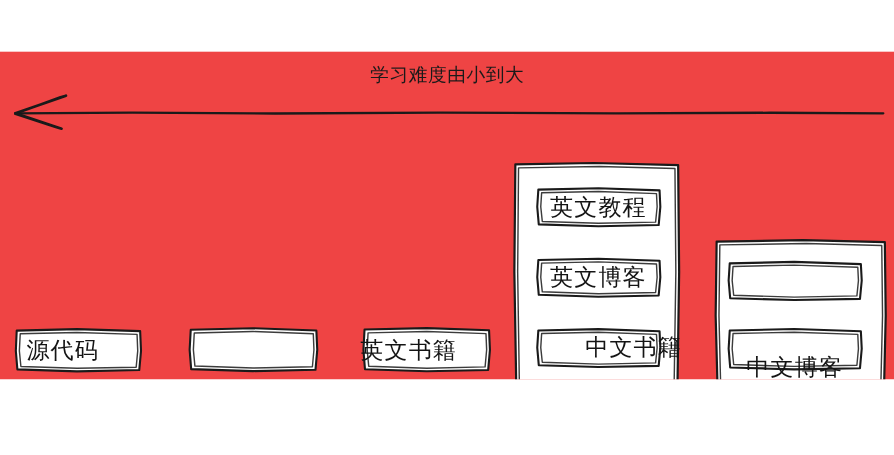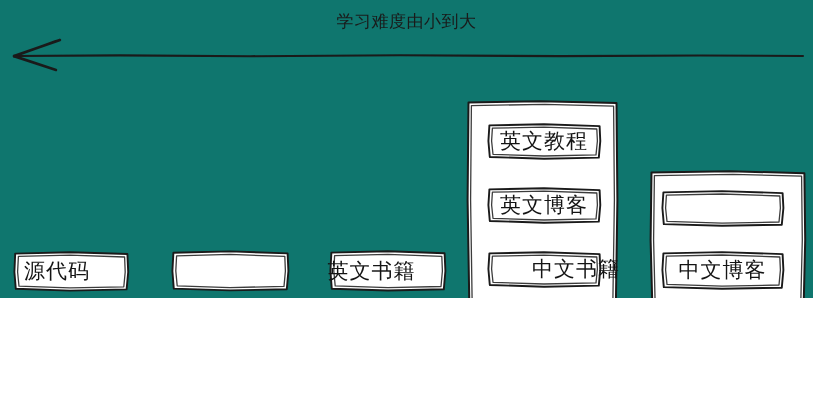--- a/index.html
+++ b/index.html
@@ -4,23 +4,24 @@
 <style>
   html, body {
     margin: 0;
     padding: 0;
     background: #ffffff;
   }
   #canvas {
     position: relative;
     width: 813px;
     height: 298px;
-    background: #0f766e;
+    background: #ef4444;
     overflow: hidden;
     font-family: "DejaVu Sans", "Liberation Sans", sans-serif;
+    margin-top: 47px;
   }
   .axis-label {
     position: absolute;
     width: 100%;
     left: 0;
     text-align: center;
     font-size: 17px;
     color: #1a1a1a;
     letter-spacing: 0.5px;
     white-space: nowrap;
@@ -177,15 +178,15 @@
 
   <div class="node-text" style="left:314px; top:251px; width:115px; height:39px;">英文书籍</div>
 
   <div class="node-text" style="left:488px; top:124px; width:112px; height:34px;">英文教程</div>
 
   <div class="node-text" style="left:488px; top:188px; width:112px; height:34px;">英文博客</div>
 
   <div class="node-text" style="left:488px; top:252px; width:112px; height:34px;padding-left:32px;">中文书籍</div>
 
 
-  <div class="node-text" style="left:662px; top:252px; width:121px; height:36px;">中文博客</div>
+  <div class="node-text" style="left:662px; top:269px; width:121px; height:36px;">中文博客</div>
 
 </div>
 
 </body></html>

